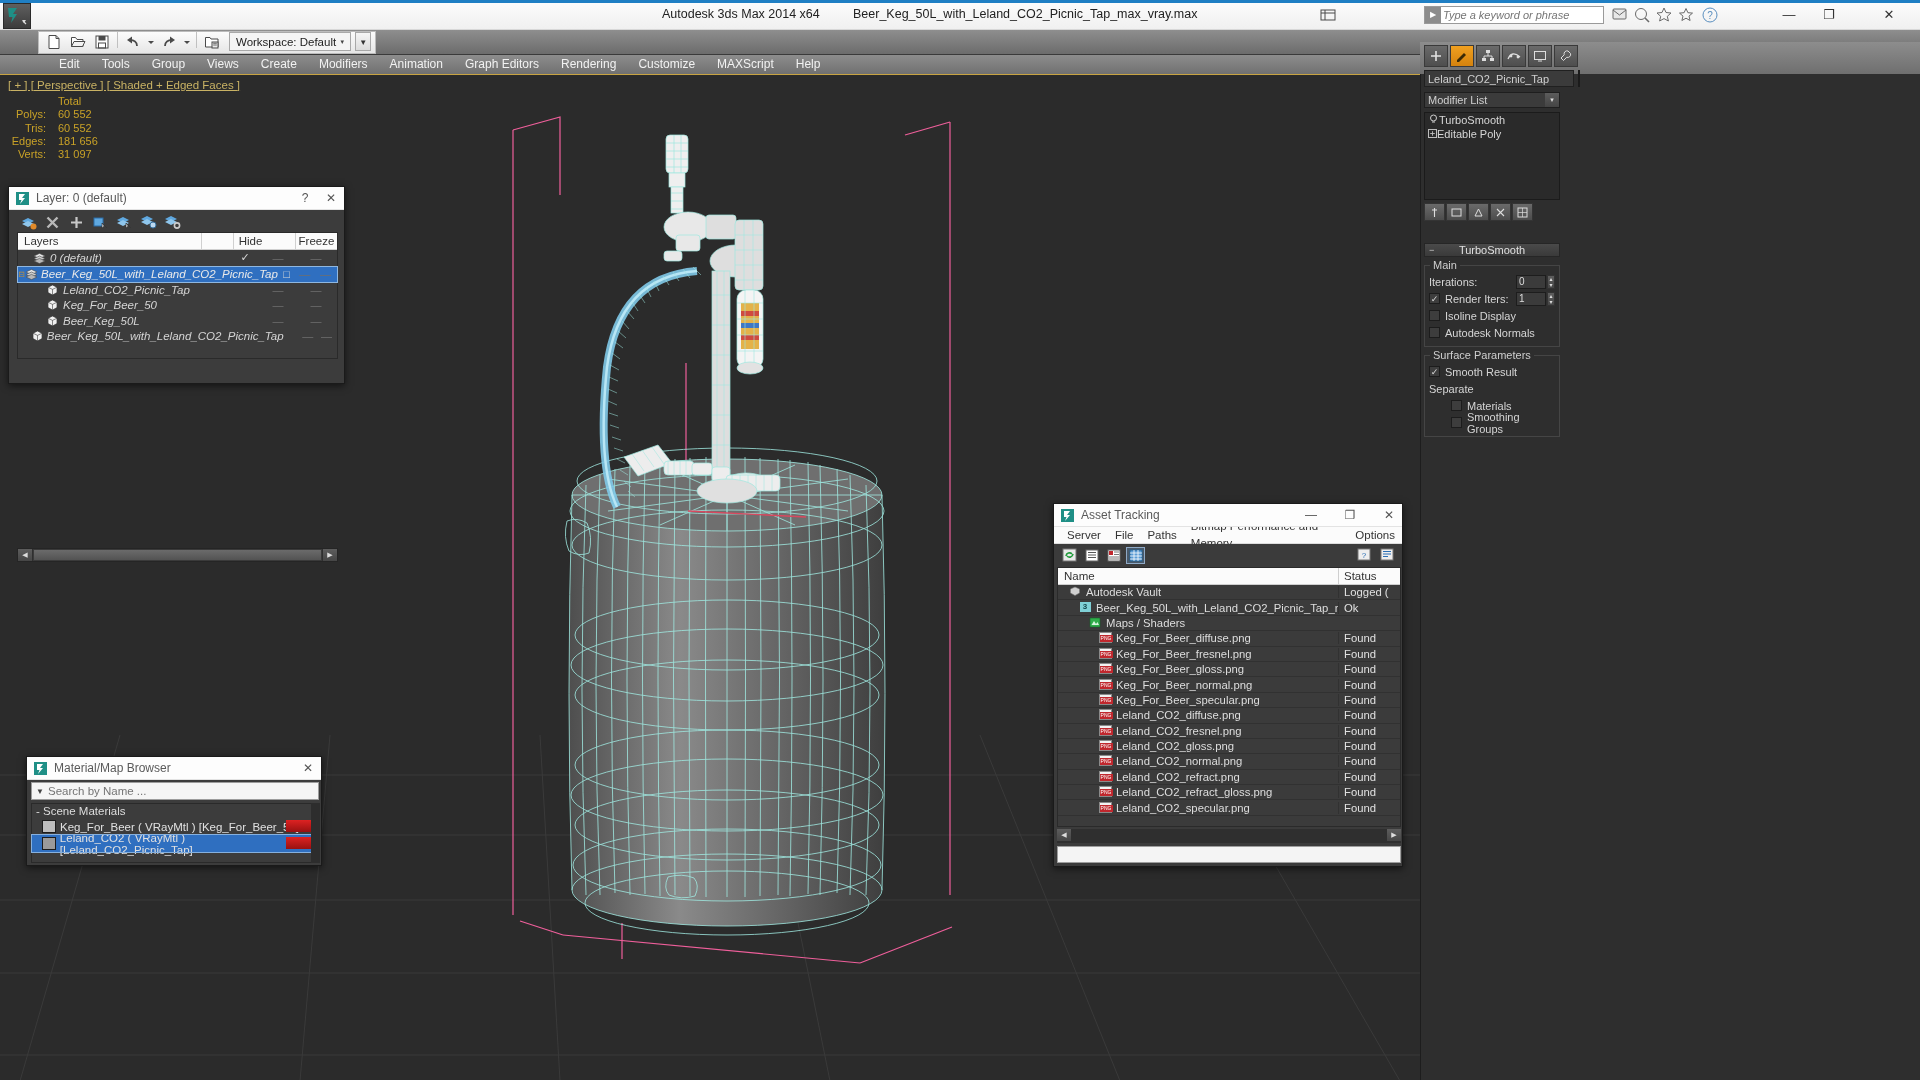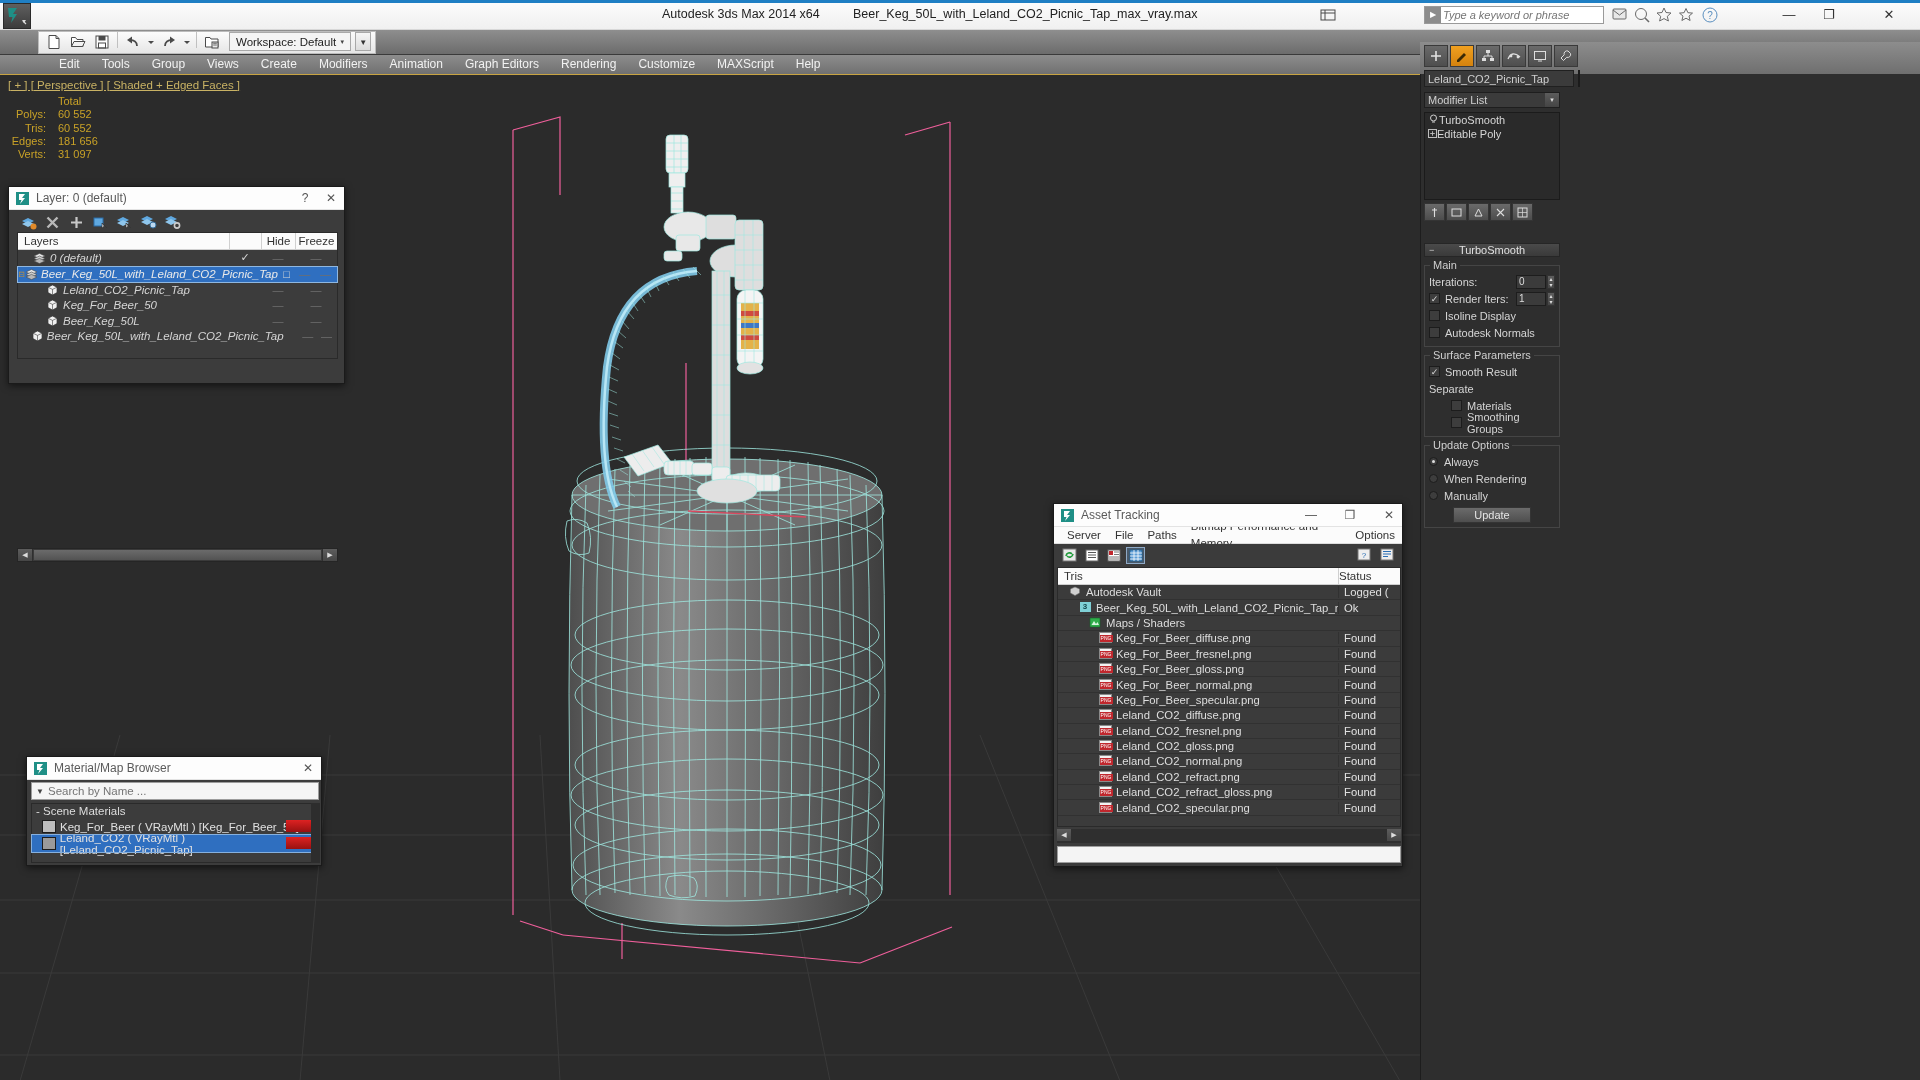--- a/index.html
+++ b/index.html
@@ -115,21 +115,21 @@
   
   #layerwin{left:8px;top:186px;width:337px;height:198px;background:#3c3c3c;}
   #layer-tools{height:24px;display:flex;align-items:center;gap:6px;padding-left:10px;background:#3c3c3c;}
   .ltool{width:18px;height:18px;display:flex;align-items:center;justify-content:center;}
   #layer-list{position:absolute;left:8px;top:45px;width:321px;height:127px;background:#3c3c3c;
      border:1px solid #2a2a2a;}
   #layer-hdr{height:17px;background:#fbfbfb;display:flex;color:#333;font-size:11.5px;border-bottom:1px solid #d0d0d0;}
   #layer-hdr .c1{flex:1;padding-left:6px;line-height:17px;}
   #layer-hdr .c2{width:32px;border-left:1px solid #d0d0d0;}
   #layer-hdr .c3{width:34px;border-left:1px solid #d0d0d0;line-height:17px;text-align:center;}
-  #layer-hdr .c4{width:42px;border-left:1px solid #d0d0d0;line-height:17px;text-align:center;}
+  #layer-hdr .c4{width:42px;border-left:1px solid #d0d0d0;line-height:17px;text-align:center;margin-left:28px;}
   .lrow{height:15.5px;display:flex;align-items:center;font-size:11.5px;color:#d5d5d5;position:relative;}
   .lrow.sel{background:#2f6fc0;color:#e9e9e9;outline:1px solid #8fb7e0;}
   .lrow .exp{width:13px;text-align:center;font-size:8px;color:#c0903a;}
   .lrow .ico{width:16px;display:flex;align-items:center;justify-content:center;}
   .lrow .nm{flex:1;padding-left:3px;font-style:italic;}
   .lrow .ck{width:32px;text-align:center;font-size:11px;color:#d8d8d8;}
   .lrow .hf{width:34px;text-align:center;color:#6f6f6f;font-size:11px;}
   .lrow .hf2{width:42px;text-align:center;color:#6f6f6f;font-size:11px;}
   .lsep{height:1px;background:#313131;}
   #layer-sb{position:absolute;left:8px;top:361px;width:321px;height:14px;background:#2f2f2f;
@@ -159,21 +159,21 @@
   #asset-menu .am{padding:0 7px;line-height:17px;}
   #asset-tools{height:22px;background:#3b3b3b;display:flex;align-items:center;gap:3px;padding-left:6px;position:relative;}
   .atool{width:19px;height:17px;display:flex;align-items:center;justify-content:center;
      border:1px solid transparent;}
   .atool.active{border:1px solid #8ea9c6;background:#4a5a6a;}
   #asset-right{position:absolute;right:6px;top:2px;display:flex;gap:4px;}
   #asset-grid{position:absolute;left:3px;top:63px;width:344px;height:260px;background:#3b3b3b;
      border:1px solid #2a2a2a;}
   #asset-hdr{height:17px;background:#fbfbfb;display:flex;font-size:11.5px;color:#333;border-bottom:1px solid #cfcfcf;}
   #asset-hdr .h1{flex:1;padding-left:6px;line-height:17px;}
-  #asset-hdr .h2{width:62px;border-left:1px solid #cfcfcf;line-height:17px;}
+  #asset-hdr .h2{width:62px;border-left:1px solid #cfcfcf;padding-left:5px;line-height:17px;}
   .arow{height:15.4px;display:flex;align-items:center;font-size:11.3px;color:#dedede;
      border-bottom:1px solid #313131;}
   .arow .an{flex:1;display:flex;overflow:hidden;white-space:nowrap;}
   .arow .as{width:62px;border-left:1px solid #313131;padding-left:5px;color:#e0e0e0;overflow:hidden;}
   .arow .aico{width:14px;height:11px;margin-right:4px;flex:0 0 auto;display:flex;align-items:center;justify-content:center;}
   .png-ico{width:13px;height:11px;background:#f2f2f2;border:1px solid #8a8a8a;position:relative;}
   .png-ico:after{content:"PNG";position:absolute;left:0;bottom:0;width:13px;height:7px;background:#c0272d;
      color:#fff;font-size:5px;line-height:7px;text-align:center;font-family:"Liberation Sans",sans-serif;}
   #asset-hsb{position:absolute;left:3px;top:325px;width:344px;height:14px;background:#2f2f2f;display:flex;}
   #asset-hsb .ar{width:14px;height:12px;background:linear-gradient(#5d5d5d,#464646);text-align:center;
@@ -659,38 +659,20 @@
     <div class="row" style="padding-left:22px">
       <span class="chk"></span>
       <span class="lab">Materials</span>
     </div>
     <div class="row" style="padding-left:22px">
       <span class="chk"></span>
       <span class="lab">Smoothing Groups</span>
     </div>
   </div>
 
-  <div class="group">
-    <span class="gl">Update Options</span>
-    <div class="row">
-      <span class="rad on">
-          <i></i>
-        </span>
-      <span class="lab">Always</span>
-    </div>
-    <div class="row">
-      <span class="rad"></span>
-      <span class="lab">When Rendering</span>
-    </div>
-    <div class="row">
-      <span class="rad"></span>
-      <span class="lab">Manually</span>
-    </div>
-    <div class="btnwide">Update</div>
-  </div>
 </div>
 
 <div class="win" id="layerwin">
   <div class="win-title">
     <span class="tico">
       <svg width="15" height="15" viewBox="0 0 15 15">
           <rect x="1" y="1" width="13" height="13" fill="#1f8f86"></rect>
           <path d="M4 3h6l-3 4h3l-5 6 1.5-4H4z" fill="#fff"></path>
         </svg>
     </span>
@@ -942,21 +924,21 @@
         <svg width="14" height="13" viewBox="0 0 14 13">
             <rect x="1" y="1" width="12" height="11" fill="#eee" stroke="#777"></rect>
             <path d="M3 3.5h8M3 6h8M3 8.5h5" stroke="#2b6fb5" stroke-width="1.1"></path>
           </svg>
       </div>
     </div>
   </div>
 
   <div id="asset-grid">
     <div id="asset-hdr">
-      <div class="h1">Tris</div>
+      <div class="h1">Name</div>
       <div class="h2">Status</div>
     </div>
     <div id="asset-rows">
         <div class="arow">
           <span class="an">
             <span style="display:inline-block;width:10px;flex:0 0 auto"></span>
             <span class="aico">
               <svg width="12" height="11" viewBox="0 0 12 11">
                 <path d="M6 1l4.5 2v4L6 9.5 1.5 7V3z" fill="#cfcfcf" stroke="#777" stroke-width=".6"></path>
               </svg>

